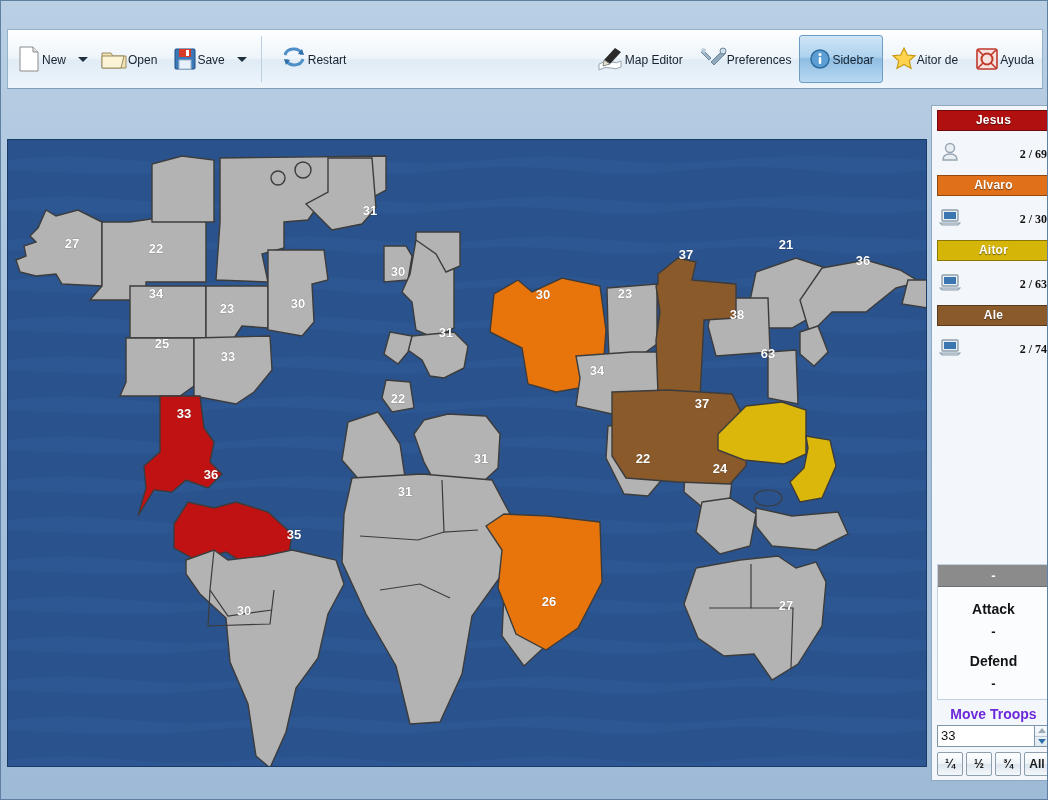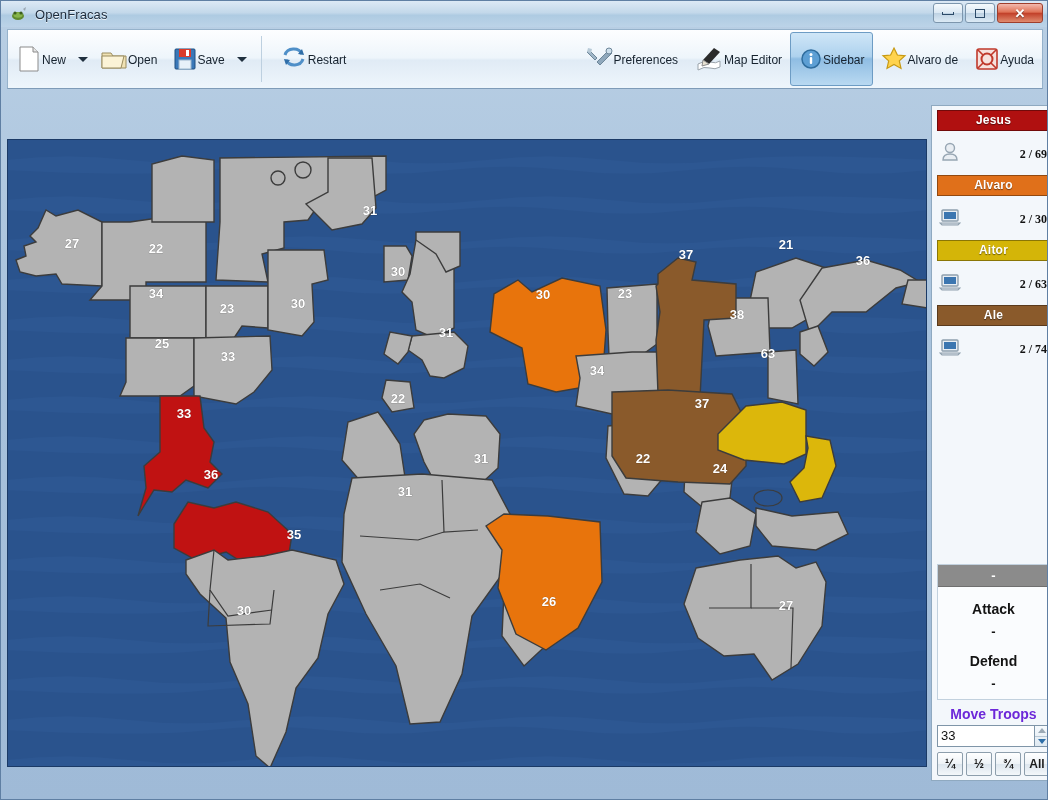--- a/index.html
+++ b/index.html
@@ -60,21 +60,21 @@
   }
   .tbtn {
     display: flex; flex-direction: row; align-items: center; justify-content: center;
     padding: 2px 8px 3px 8px; min-width: 40px; height: 58px;
     font-size: 12px; color: #16222e; cursor: default;
   }
   .tbtn .glyph { height: 28px; display:flex; align-items:center; justify-content:center; }
   .tbtn .lbl { margin-top: 2px; white-space: nowrap; }
   .tbtn.active {
     background: linear-gradient(to bottom,#cfe6f7 0%,#aed2ee 45%,#8fbde3 50%,#b9d9f1 100%);
-    border: 1px solid #6d9cc4; border-radius: 3px; height: 54px; align-self: center;
+    border: 1px solid #6d9cc4; border-radius: 3px; height: 48px; align-self: center;
   }
   .tdrop {
     display:flex; align-items:center; justify-content:center;
     width: 18px; cursor: default;
   }
   .caret { width:0;height:0;border-left:5px solid transparent;border-right:5px solid transparent;border-top:5px solid #20303f; }
   .tsep { width:1px; background: #bdd0e0; margin: 6px 10px; }
   .tspacer { flex: 1; }
 
   
@@ -169,41 +169,20 @@
     padding: 4px 0; border: 1px solid #8d9eac; border-radius: 2px;
     background: linear-gradient(to bottom,#ffffff 0%,#eef3f7 48%,#dde6ee 52%,#f3f7fa 100%);
     cursor: default;
   }
 </style>
 </head>
 <body>
 
 <div id="window">
 
-  <div id="titlebar">
-    <span class="tb-icon">
-      <svg width="18" height="18" viewBox="0 0 18 18">
-        <ellipse cx="8" cy="11" rx="6" ry="4" fill="#5f8a2f"></ellipse>
-        <ellipse cx="8" cy="10" rx="4.5" ry="2.8" fill="#86b44a"></ellipse>
-        <circle cx="5" cy="8" r="1.6" fill="#3c5f1d"></circle>
-        <circle cx="11" cy="8" r="1.6" fill="#3c5f1d"></circle>
-        <path d="M13 4 L16 2 L15 6 Z" fill="#9aa6b2"></path>
-      </svg>
-    </span>
-    <span class="tb-title">OpenFracas</span>
-    <div id="winbtns">
-      <div class="winbtn">
-          <i class="bar-glyph"></i>
-        </div>
-      <div class="winbtn">
-          <i class="sq-glyph"></i>
-        </div>
-      <div class="winbtn close">✕</div>
-    </div>
-  </div>
 
   <div id="toolbar">
 
     <div class="tbtn">
       <span class="glyph">
         <svg width="26" height="28" viewBox="0 0 26 28">
           <path d="M4 2 h13 l5 5 v19 h-18 z" fill="#ffffff" stroke="#8b8b8b" stroke-width="1"></path>
           <path d="M17 2 v5 h5" fill="#e6e6e6" stroke="#8b8b8b" stroke-width="1"></path>
         </svg>
       </span>
@@ -249,59 +228,59 @@
           <path d="M6 19 l-2 -6 l6 1 z" fill="#2f6ea8"></path>
         </svg>
       </span>
       <span class="lbl">Restart</span>
     </div>
 
     <div class="tspacer"></div>
 
     <div class="tbtn">
       <span class="glyph">
+        <svg width="30" height="26" viewBox="0 0 30 26">
+          <path d="M4 18 q6 -4 12 -2 q6 2 10 -1 v6 q-5 3 -10 1 q-6 -2 -12 2 z" fill="#ffffff" stroke="#9aa3ab"></path>
+          <path d="M20 2 l6 4 l-11 12 l-6 -4 z" fill="#2b2b2b"></path>
+          <path d="M9 14 l6 4 l-7 2 z" fill="#e8e2d2" stroke="#8b8b8b"></path>
+        </svg>
+      </span>
+      <span class="lbl">Map Editor</span>
+    </div>
+
+    <div class="tbtn">
+      <span class="glyph">
         <svg width="28" height="26" viewBox="0 0 28 26">
           <path d="M4 4 l8 8 l-2 2 l-8 -8 z" fill="#9fb6c8" stroke="#6d8699"></path>
           <path d="M3 2 l4 1 l-1 4 l-4 -1 z" fill="#b9cbd8"></path>
           <path d="M24 4 l-12 12 l3 3 l12 -12 z" fill="#8fa8bc" stroke="#6d8699"></path>
           <circle cx="24" cy="5" r="3" fill="#cfe0ec" stroke="#6d8699"></circle>
         </svg>
       </span>
       <span class="lbl">Preferences</span>
     </div>
 
-    <div class="tbtn">
-      <span class="glyph">
-        <svg width="30" height="26" viewBox="0 0 30 26">
-          <path d="M4 18 q6 -4 12 -2 q6 2 10 -1 v6 q-5 3 -10 1 q-6 -2 -12 2 z" fill="#ffffff" stroke="#9aa3ab"></path>
-          <path d="M20 2 l6 4 l-11 12 l-6 -4 z" fill="#2b2b2b"></path>
-          <path d="M9 14 l6 4 l-7 2 z" fill="#e8e2d2" stroke="#8b8b8b"></path>
-        </svg>
-      </span>
-      <span class="lbl">Map Editor</span>
-    </div>
-
     <div class="tbtn active">
       <span class="glyph">
         <svg width="24" height="24" viewBox="0 0 24 24">
           <circle cx="12" cy="12" r="9" fill="#5d9fd4" stroke="#2f6d9e" stroke-width="1.5"></circle>
           <circle cx="12" cy="7.5" r="1.5" fill="#ffffff"></circle>
           <rect x="10.8" y="10" width="2.4" height="7" rx="1" fill="#ffffff"></rect>
         </svg>
       </span>
       <span class="lbl">Sidebar</span>
     </div>
 
     <div class="tbtn">
       <span class="glyph">
         <svg width="26" height="26" viewBox="0 0 26 26">
           <path d="M13 2 l3.4 7 l7.6 .8 l-5.7 5.1 l1.7 7.5 l-7 -4 l-7 4 l1.7 -7.5 l-5.7 -5.1 l7.6 -.8 z" fill="#ffd34d" stroke="#c79a14" stroke-width="1.2"></path>
         </svg>
       </span>
-      <span class="lbl">Alvaro de</span>
+      <span class="lbl">Aitor de</span>
     </div>
 
     <div class="tbtn">
       <span class="glyph">
         <svg width="26" height="26" viewBox="0 0 26 26">
           <rect x="3" y="3" width="20" height="20" rx="2" fill="#f6e2de" stroke="#c0392b" stroke-width="1.6"></rect>
           <circle cx="13" cy="13" r="5.5" fill="none" stroke="#c0392b" stroke-width="2"></circle>
           <path d="M4 4 l5 5 M22 4 l-5 5 M4 22 l5 -5 M22 22 l-5 -5" stroke="#c0392b" stroke-width="1.6"></path>
         </svg>
       </span>

